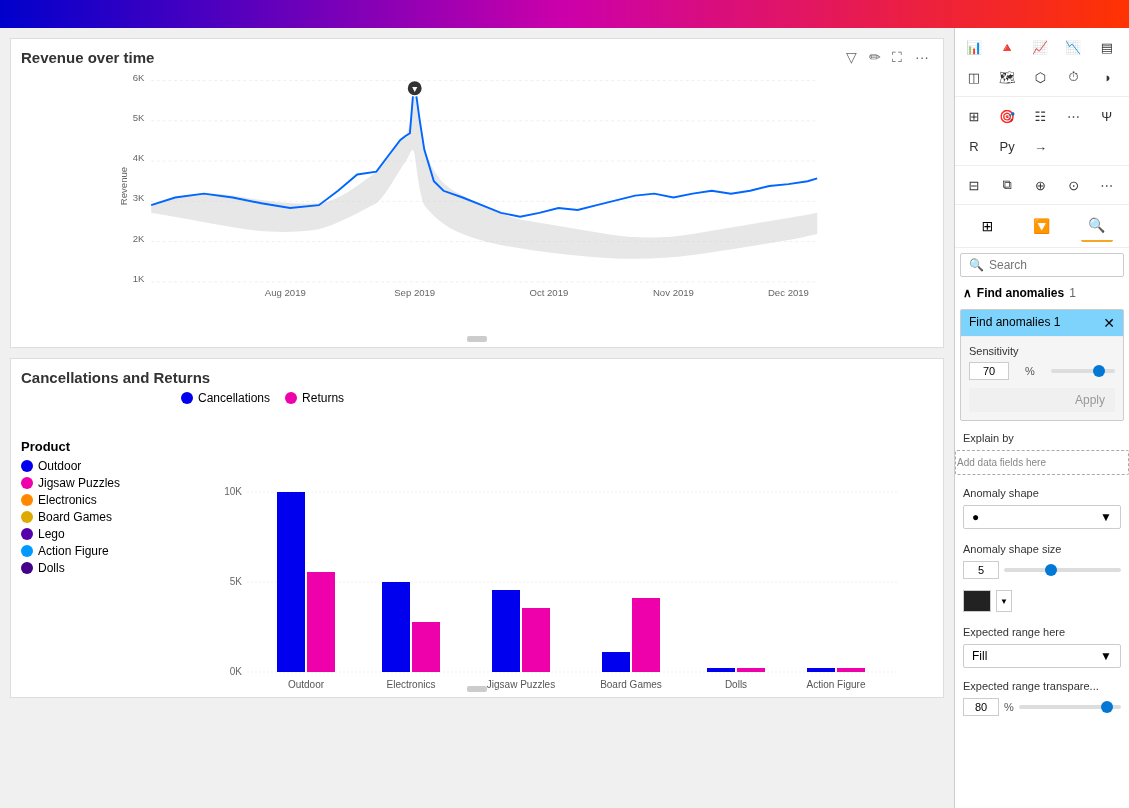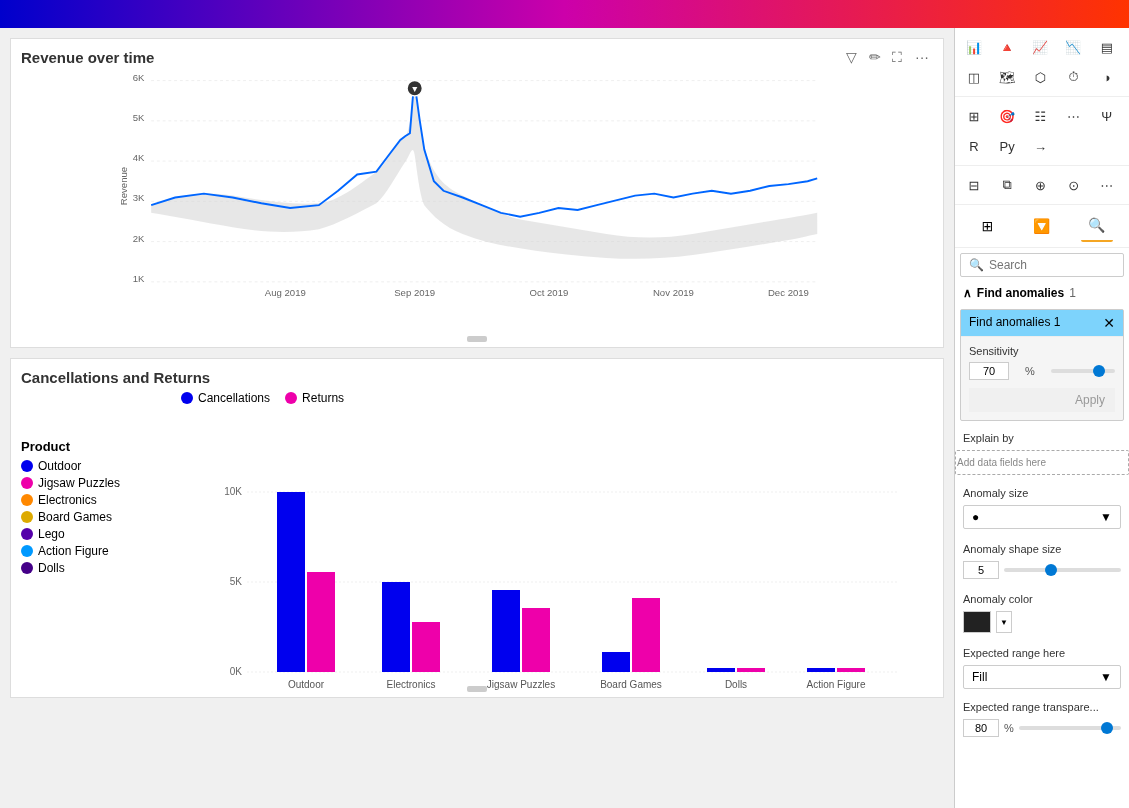--- a/index.html
+++ b/index.html
@@ -551,35 +551,34 @@
             <div class="slider-thumb" style="left:65%;"></div>
           </div>
         </div>
         <button class="apply-btn">Apply</button>
       </div>
     </div>
 
     <div class="section-label">Explain by</div>
     <div class="add-fields-box">Add data fields here</div>
 
-    <div class="section-label">Anomaly size</div>
+    <div class="section-label">Anomaly shape</div>
     <div class="shape-select">
       <span>●</span>
       <span>▼</span>
     </div>
 
     <div class="section-label">Anomaly shape size</div>
     <div class="number-slider-row" style="padding:0 8px 8px;">
       <input class="small-input" type="text" value="5" style="">
       <div class="slider-track" style="flex:1;">
         <div class="slider-thumb" style="left:35%;"></div>
       </div>
     </div>
 
-    <div class="section-label">Anomaly color</div>
     <div class="color-swatch-row">
       <div class="color-swatch"></div>
       <div class="color-dropdown-btn">▼</div>
     </div>
 
     <div class="section-label">Expected range here</div>
     <div class="exp-range-select">
       <span>Fill</span>
       <span>▼</span>
     </div>

